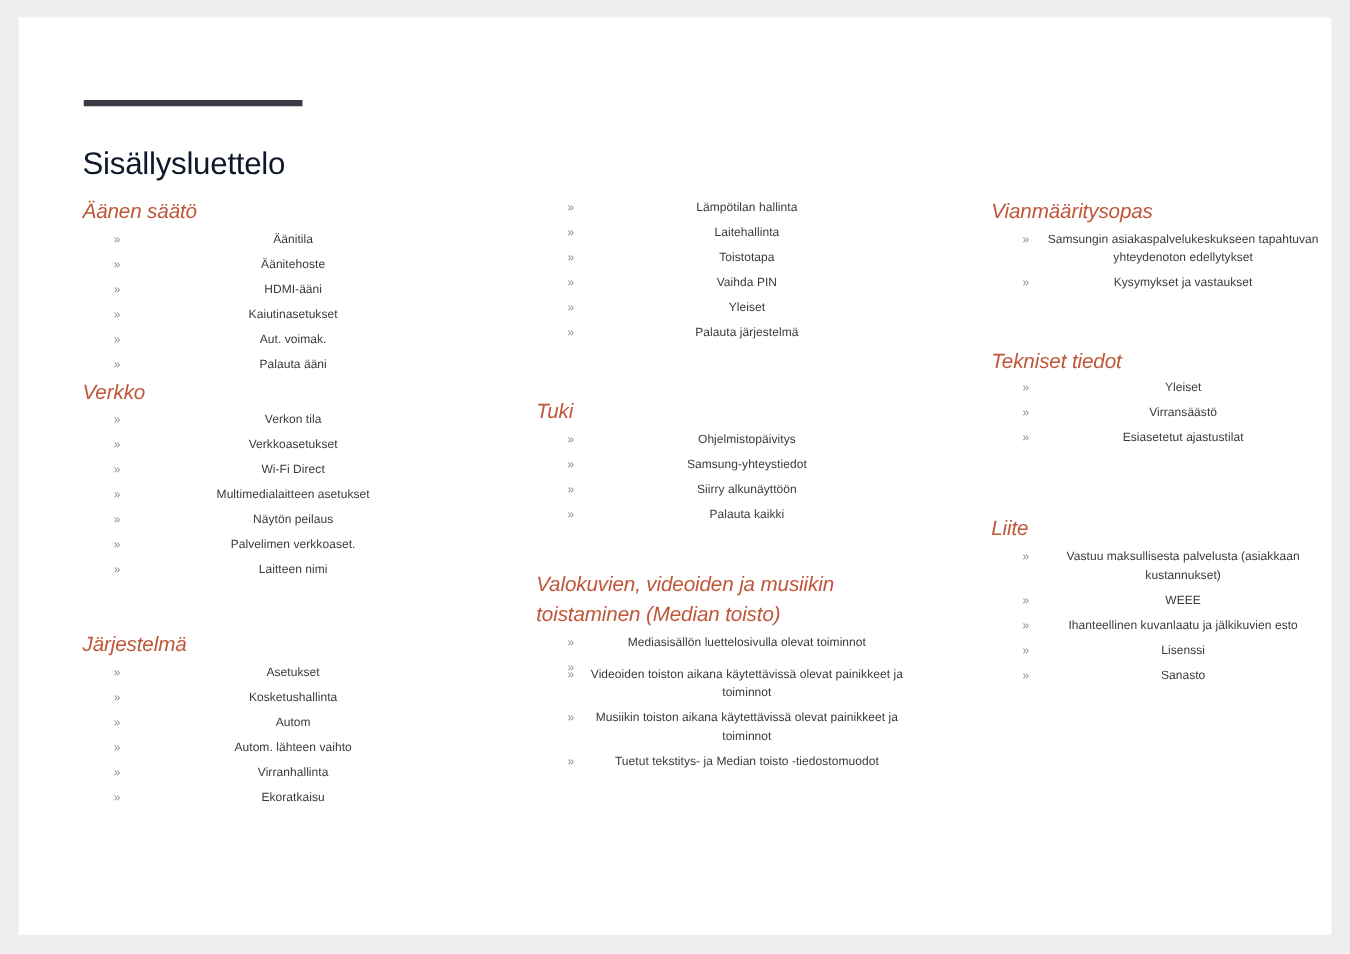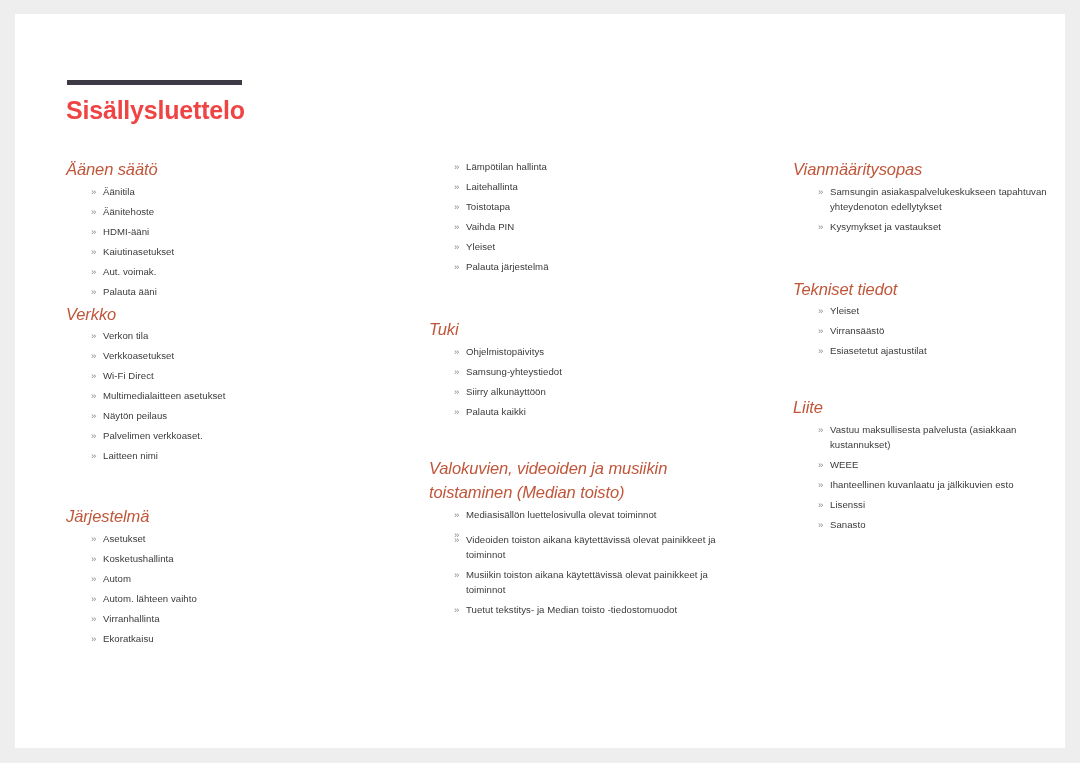--- a/index.html
+++ b/index.html
@@ -28,24 +28,24 @@
     left: 52px;
     top: 66px;
     width: 175px;
     height: 5px;
     background: #3e3a45;
   }
 
   .page-title {
     position: absolute;
     left: 51px;
-    top: 66px;
+    top: 87px;
     font-size: 25px;
-    font-weight: bold;
-    color: #ef4444;
+    font-weight: normal;
+    color: #0f172a;
     letter-spacing: -0.2px;
     line-height: 1.1;
     white-space: nowrap;
   }
 
   .columns {
     position: absolute;
     left: 0;
     top: 143px;
     width: 1080px;
@@ -96,21 +96,21 @@
     line-height: 20px;
   }
 
   .toc-item.wrap {
     line-height: 15px;
     padding-top: 2px;
     padding-bottom: 3px;
   }
   .toc-item.wrap .marker { line-height: 15px; top: 2px; }
 
-  .toc-item .label { display: block; }
+  .toc-item .label { display: block; text-align: center; }
 </style>
 </head>
 <body>
 
 <div class="page">
 
   <div class="title-rule"></div>
 
   <h1 class="page-title">Sisällysluettelo</h1>
 
@@ -307,21 +307,21 @@
             <li class="toc-item">
               <span class="marker">»</span>
               <span class="label">Virransäästö</span>
             </li>
             <li class="toc-item">
               <span class="marker">»</span>
               <span class="label">Esiasetetut ajastustilat</span>
             </li>
           </ul>
         </div>
-        <div class="section" style="margin-top: 34px;">
+        <div class="section" style="margin-top: 50px;">
           <h2 class="section-heading">Liite</h2>
           <ul class="toc-list">
             <li class="toc-item wrap">
               <span class="marker">»</span>
               <span class="label">Vastuu maksullisesta palvelusta (asiakkaan kustannukset)</span>
             </li>
             <li class="toc-item">
               <span class="marker">»</span>
               <span class="label">WEEE</span>
             </li>

